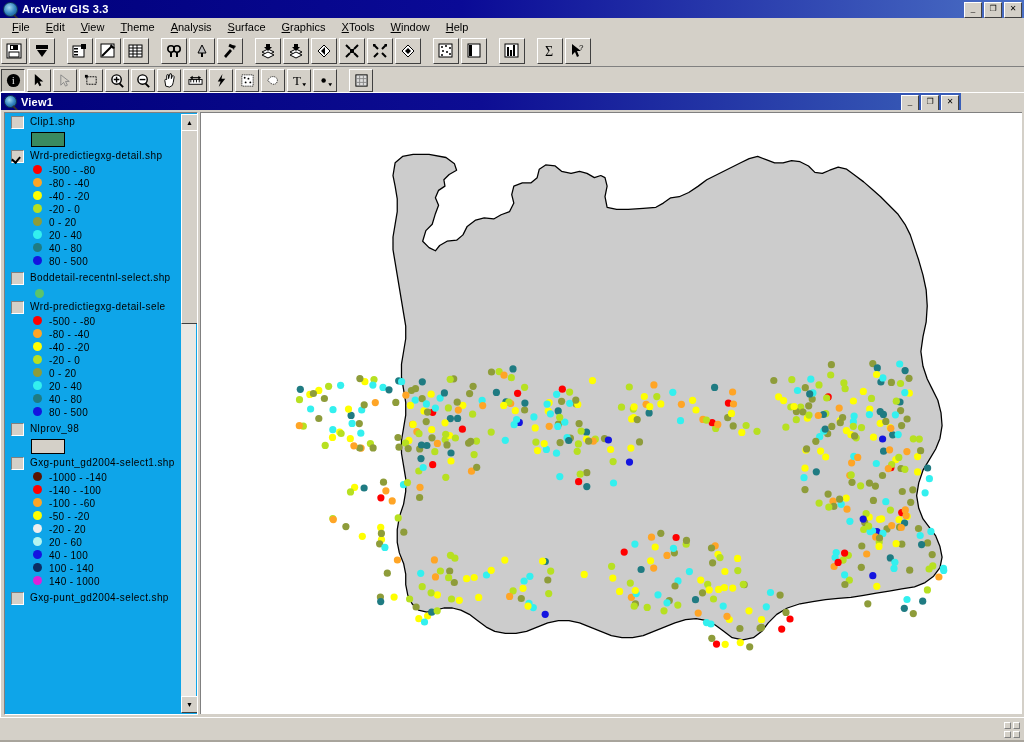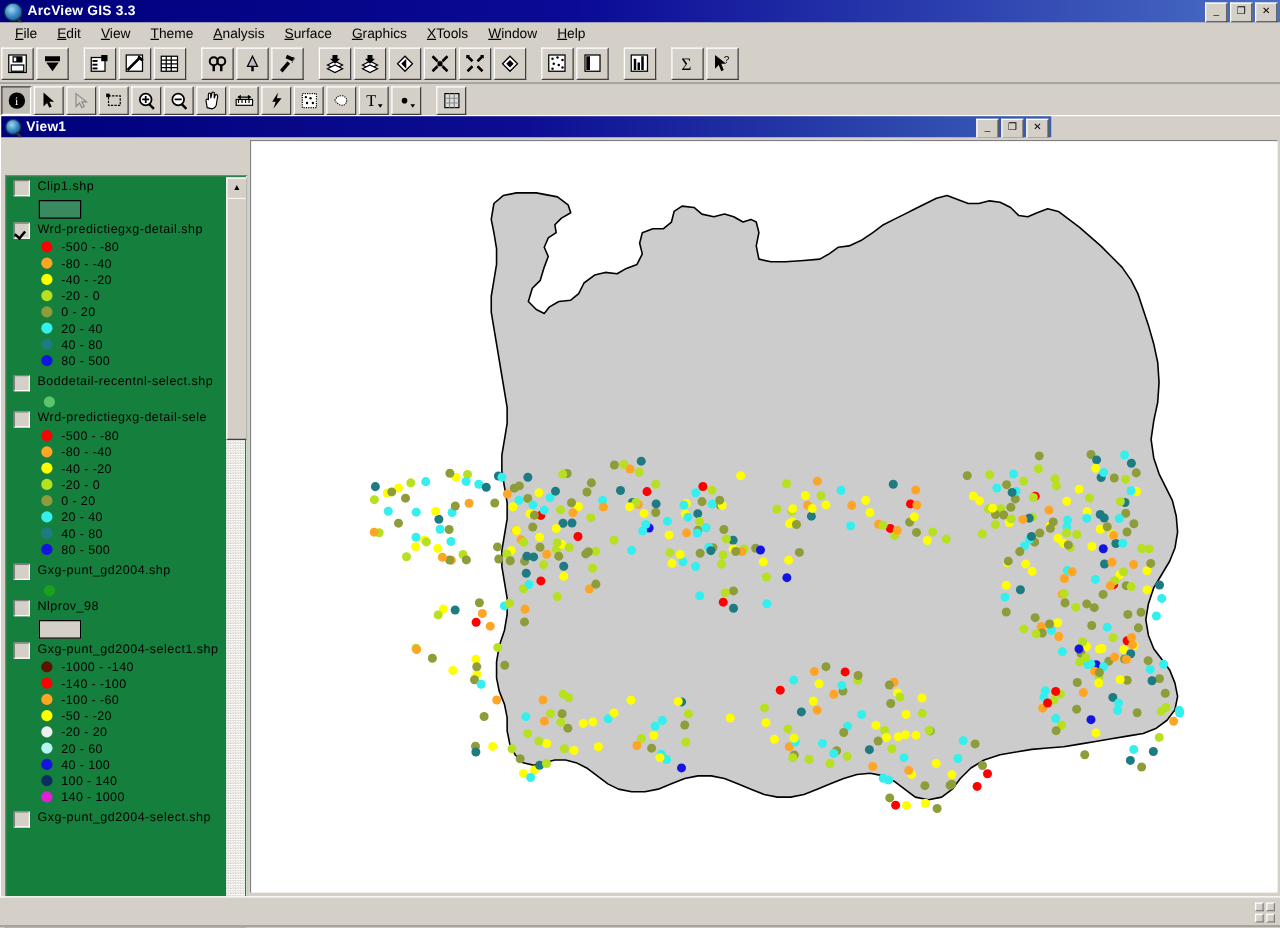--- a/index.html
+++ b/index.html
@@ -81,39 +81,38 @@
   .coords{font-size:10px;line-height:11px;text-align:right;color:#000;}
   .coord-ico{font-size:10px;line-height:11px;color:#000;padding-left:2px;}
 
   
   .viewwin{
     position:absolute;left:0;top:92px;width:1024px;height:626px;
     background:#d4d0c8;
     border-top:1px solid #fff;border-left:1px solid #fff;
   }
   .viewtitle{
-    position:absolute;left:0;top:0;width:840px;height:17px;
+    position:absolute;left:0;top:0;width:960px;height:17px;
     background:linear-gradient(to right,#00007b 0%,#0d0d93 50%,#3a5fb8 100%);
     display:flex;align-items:center;
   }
   .viewtitle .title-ico{width:11px;height:11px;}
   .viewtitle .title-text{font-size:11px;}
 
   .viewbody{
     position:absolute;left:0;top:17px;width:1024px;height:609px;background:#d4d0c8;
   }
 
   
   .legend{
     position:absolute;left:3px;top:2px;width:192px;height:601px;
-    background:#15803d;
+    background:#0ea5e9;
     border-top:1px solid #808080;border-left:1px solid #808080;
     border-right:1px solid #fff;border-bottom:1px solid #fff;
     overflow:hidden;
-    margin-top:28px;
   }
   .legend-inner{position:absolute;left:2px;top:2px;width:172px;}
   .layer{margin-bottom:2px;}
   .layer-head{display:flex;align-items:flex-start;height:15px;}
   .chk{
     width:11px;height:11px;background:#d4d0c8;margin:1px 6px 0 4px;flex:none;
     border-top:1px solid #808080;border-left:1px solid #808080;
     border-right:1px solid #fff;border-bottom:1px solid #fff;
     position:relative;
   }
@@ -567,27 +566,20 @@
                 </div>
                 <div class="cls">
                   <span class="swatch-dot" style="background: rgb(31, 123, 130);"></span>
                   <span class="cls-lbl">40 - 80</span>
                 </div>
                 <div class="cls">
                   <span class="swatch-dot" style="background: rgb(20, 20, 224);"></span>
                   <span class="cls-lbl">80 - 500</span>
                 </div>
               </div>
-            </div>
-            <div class="layer">
-              <div class="layer-head">
-                <span class="chk"></span>
-                <span class="layer-name">Gxg-punt_gd2004.shp</span>
-              </div>
-              <div class="pt-swatch" style="background: rgb(26, 160, 26);"></div>
             </div>
             <div class="layer">
               <div class="layer-head">
                 <span class="chk"></span>
                 <span class="layer-name">Nlprov_98</span>
               </div>
               <div class="poly-swatch" style="background: rgb(212, 208, 200);"></div>
             </div>
             <div class="layer">
               <div class="layer-head">

